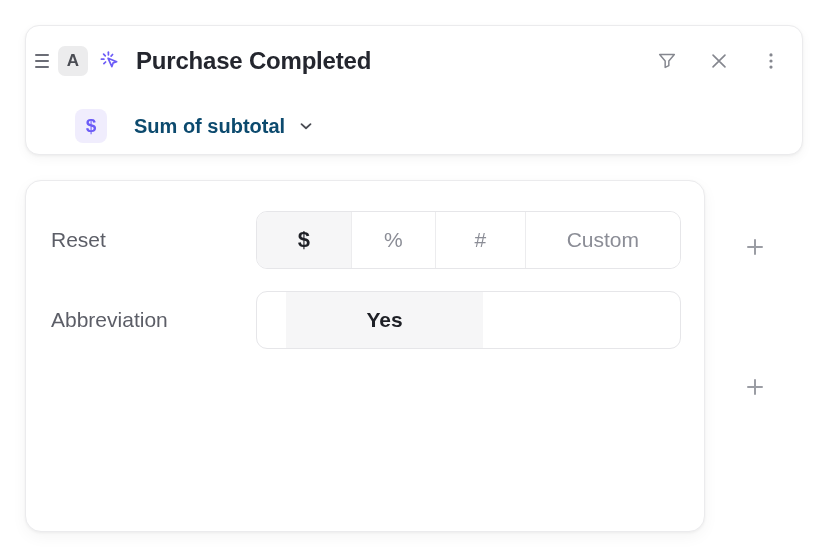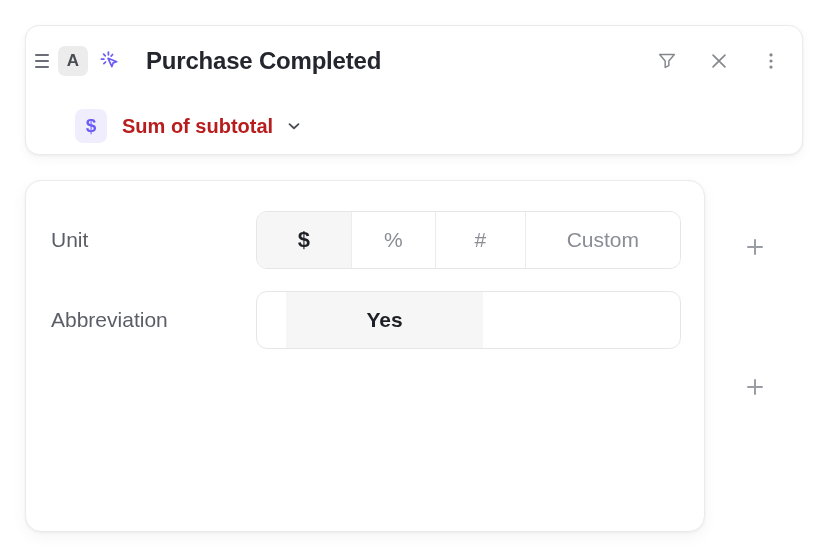--- a/index.html
+++ b/index.html
@@ -77,21 +77,21 @@
   .cursor-icon {
     margin-left: 8px;
     width: 28px;
     height: 28px;
     display: flex;
     align-items: center;
     justify-content: center;
   }
 
   .card-title {
-    margin-left: 22px;
+    margin-left: 12px;
     font-size: 24px;
     font-weight: 700;
     color: #24262e;
     letter-spacing: -0.2px;
     white-space: nowrap;
   }
 
   .header-actions {
     position: absolute;
     right: 18px;
@@ -128,24 +128,24 @@
     background: #f0edfd;
     color: #6c5cf7;
     font-size: 19px;
     font-weight: 700;
     display: flex;
     align-items: center;
     justify-content: center;
   }
 
   .measure-name {
-    margin-left: 15px;
+    margin-left: 27px;
     font-size: 20px;
     font-weight: 600;
-    color: #b91c1c;
+    color: #0c4a6e;
     white-space: nowrap;
     text-align: right;
   }
 
   .chev {
     margin-left: 12px;
     width: 18px;
     height: 18px;
     display: flex;
     align-items: center;
@@ -350,21 +350,21 @@
           <path d="M6 9.5l6 5.5 6-5.5"></path>
         </svg>
       </div>
     </div>
 
   </div>
 
   <div class="settings-card">
 
     <div class="srow srow-unit">
-      <div class="srow-label">Unit</div>
+      <div class="srow-label">Reset</div>
       <div class="segmented unit">
         <div class="seg selected">$</div>
         <div class="seg">%</div>
         <div class="seg">#</div>
         <div class="seg">Custom</div>
       </div>
     </div>
 
     <div class="srow srow-abbr">
       <div class="srow-label">Abbreviation</div>

